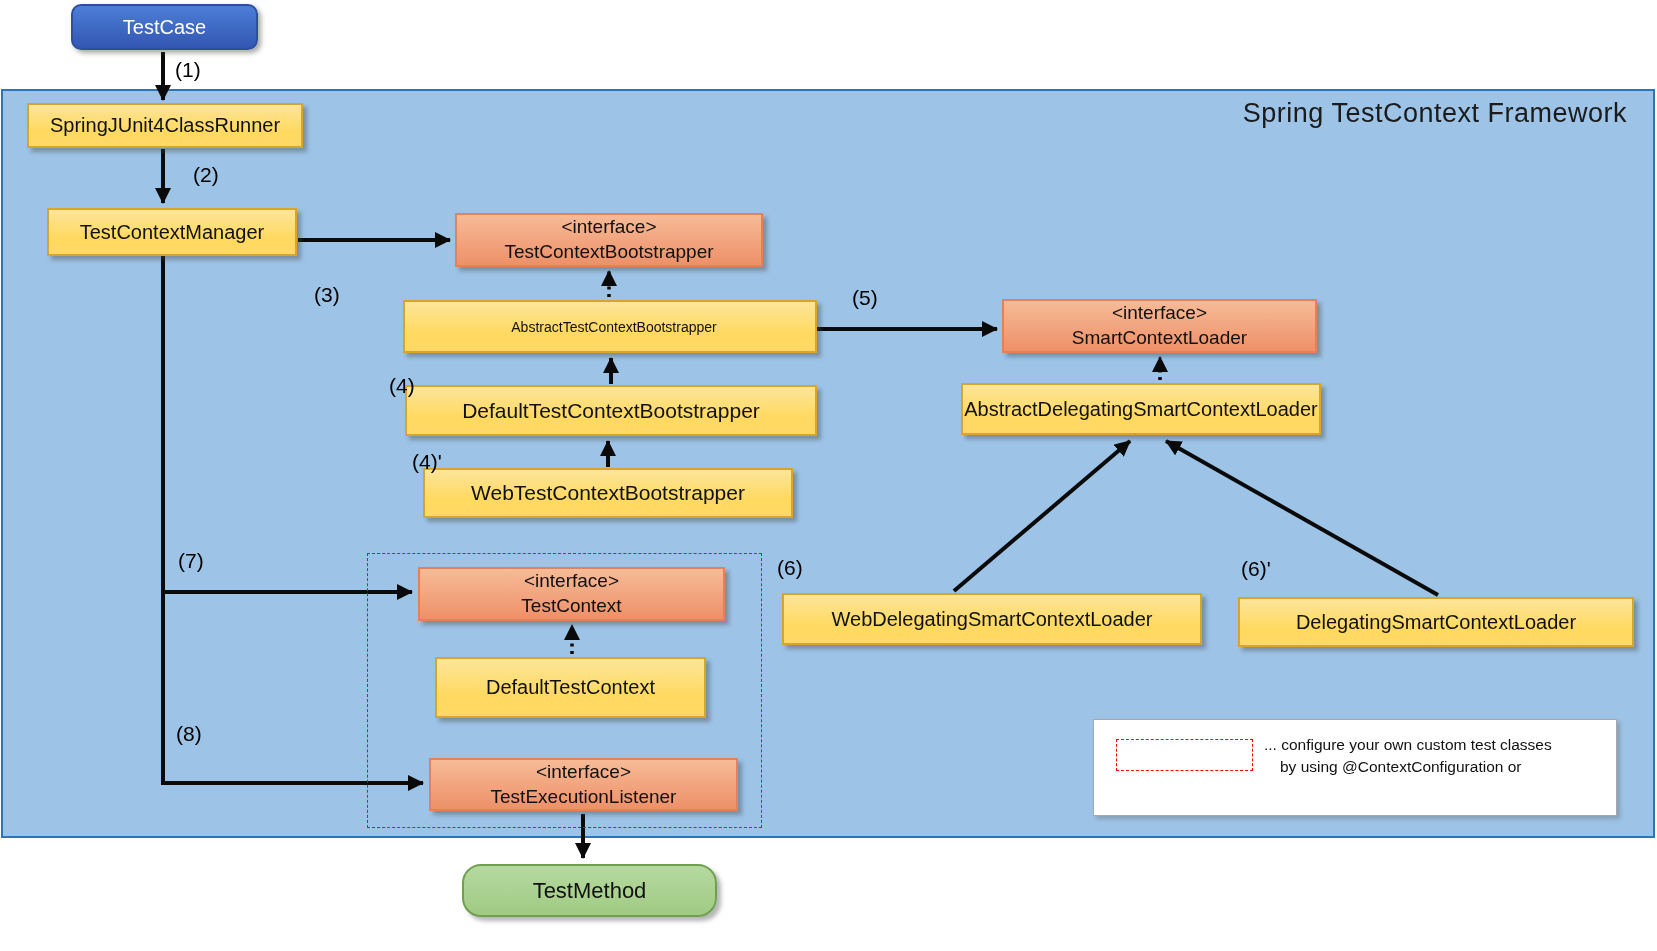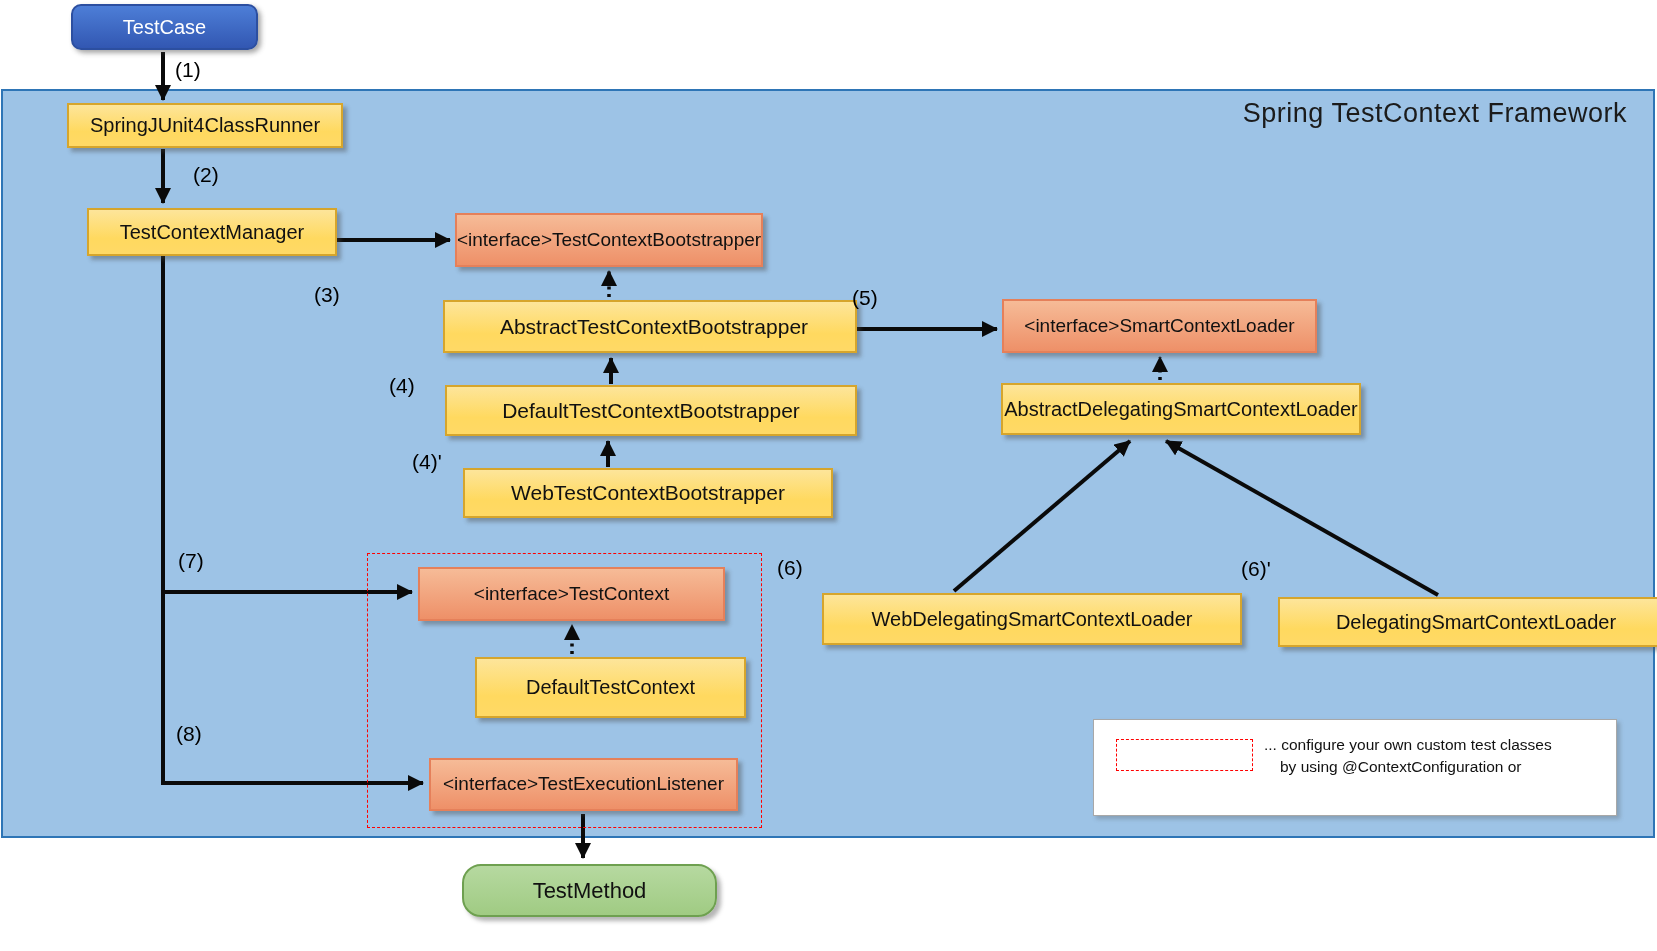--- a/index.html
+++ b/index.html
@@ -20,41 +20,40 @@
   
   .box {
     position:absolute; display:flex; align-items:center; justify-content:center;
     text-align:center; box-sizing:border-box; color:#111;
     font-size:20px; border:2px solid; box-shadow:4px 4px 4px rgba(70,70,70,0.40);
     z-index:3;
   }
   .class-box {
     background:linear-gradient(180deg,#fde59a 0%, #ffd95f 65%, #ffd966 100%);
     border-color:#d6a52c;
-    margin-left:40px;
   }
   .iface-box {
     background:linear-gradient(180deg,#f6bb97 0%, #ee9068 100%);
-    border-color:#e5805a; flex-direction:row; line-height:1.3; font-size:19px;
+    border-color:#e5805a; flex-direction:column; line-height:1.3; font-size:19px;
   }
   .actor-box {
     background:linear-gradient(180deg,#4d7ed7 0%, #3257b2 100%);
     border-color:#2c4fa0; border-radius:10px; color:#ffffff;
     box-shadow:3px 3px 5px rgba(60,60,60,0.45);
   }
   .method-box {
     background:linear-gradient(180deg,#b6d9a0 0%, #a0cb83 100%);
     border-color:#6ea050; font-size:22px;
   }
   
   #box-testcase                  { left:71px;   top:4px;   width:187px; height:46px; }
   #box-runner                    { left:27px;   top:103px; width:276px; height:45px; }
   #box-manager                   { left:47px;   top:208px; width:250px; height:48px; }
   #box-iface-bootstrapper        { left:455px;  top:213px; width:308px; height:54px; }
-  #box-abstract-bootstrapper     { left:403px;  top:300px; width:414px; height:53px; font-size:21px;padding-left:8px; }
+  #box-abstract-bootstrapper     { left:403px;  top:300px; width:414px; height:53px; font-size:14px;padding-left:8px; }
   #box-default-bootstrapper      { left:405px;  top:385px; width:412px; height:51px; font-size:21px; }
   #box-web-bootstrapper          { left:423px;  top:468px; width:370px; height:50px; font-size:21px; }
   #box-iface-smart-loader        { left:1002px; top:299px; width:315px; height:54px; }
   #box-abstract-delegating-loader{ left:961px;  top:383px; width:360px; height:52px; }
   #box-web-delegating-loader     { left:782px;  top:593px; width:420px; height:52px; }
   #box-delegating-loader         { left:1238px; top:597px; width:396px; height:50px; }
   #box-iface-test-context        { left:418px;  top:567px; width:307px; height:54px; }
   #box-default-test-context      { left:435px;  top:657px; width:271px; height:61px; }
   #box-iface-execution-listener  { left:429px;  top:758px; width:309px; height:53px; }
   #box-test-method               { left:462px;  top:864px; width:255px; height:53px;border-radius:19px; }

